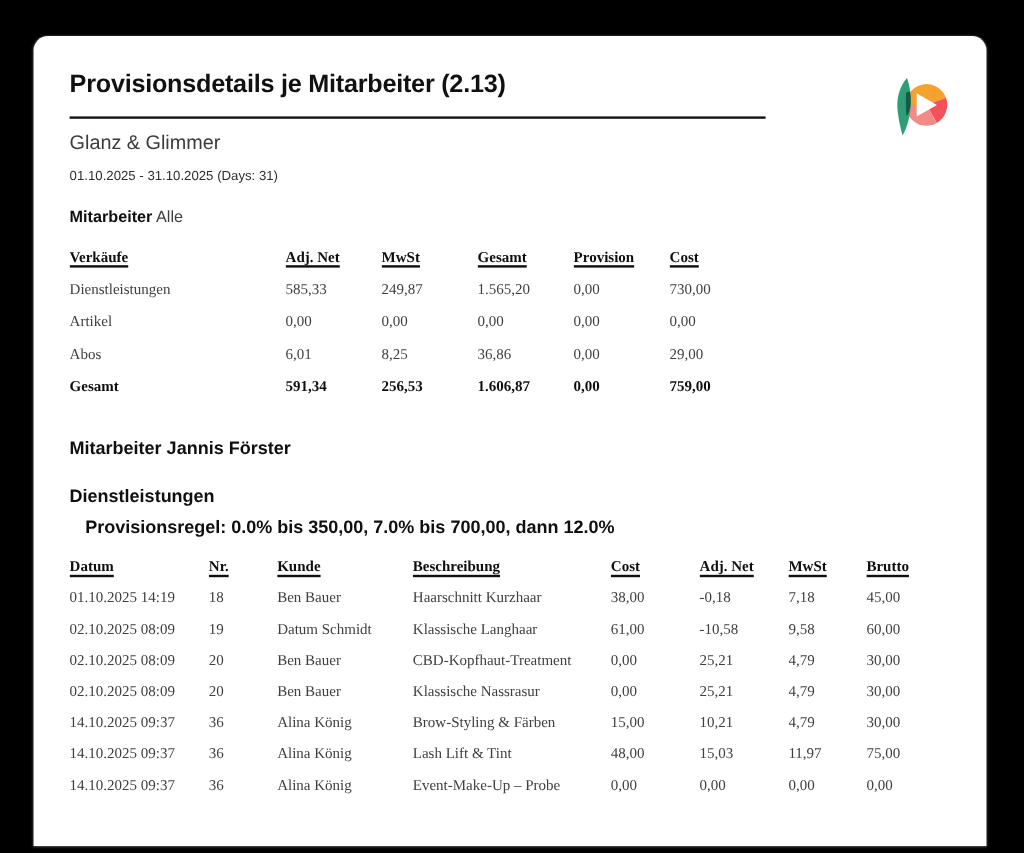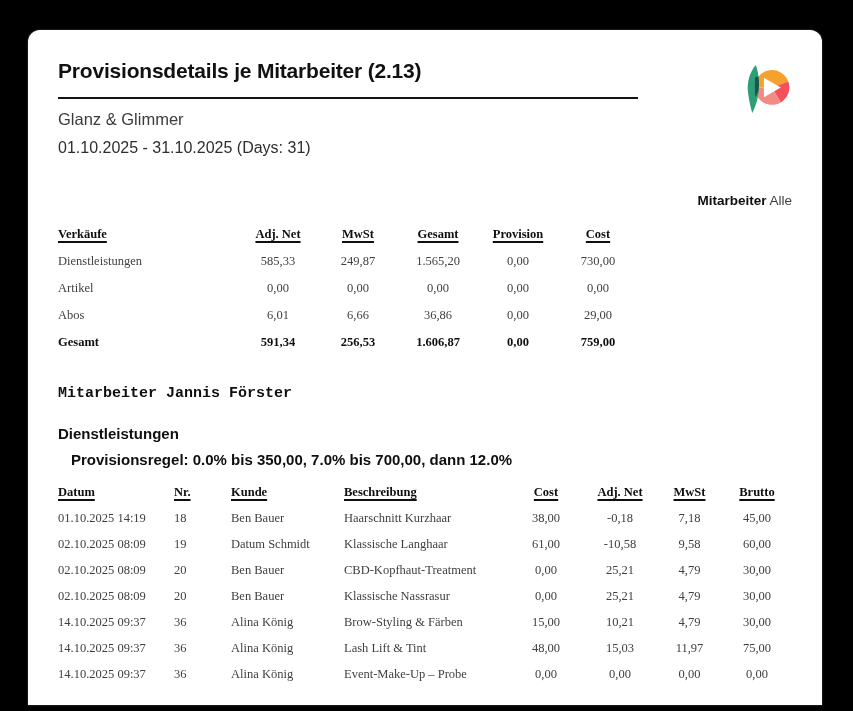--- a/index.html
+++ b/index.html
@@ -47,30 +47,29 @@
     margin-top: 13px;
   }
   .business-name {
     margin-top: 10px;
     font-size: 16.5px;
     line-height: 20px;
     color: #3b3b3b;
   }
   .date-range {
     margin-top: 12px;
-    font-size: 16px;
+    font-size: 11px;
     line-height: 13px;
     color: #2e2e2e;
   }
   .staff-line {
-    margin-top: 39px;
+    margin-top: 19px;
     font-size: 13.5px;
     line-height: 16px;
     color: #3e3e3e;
-    text-align: right;
   }
   .staff-line .lbl { font-weight: bold; color: #0f0f0f; }
   .cost-notice {
     margin-top: 14px;
     font-size: 11px;
     line-height: 13px;
     font-weight: bold;
     color: #0f0f0f;
   }
   table {
@@ -87,30 +86,29 @@
   }
   th {
     font-weight: bold;
     color: #0f0f0f;
     text-decoration: underline;
     text-underline-offset: 3px;
     text-decoration-thickness: 1.5px;
   }
   td { color: #3f3f3f; }
   .l { text-align: left; }
-  .r { text-align: center; }
+  .r { text-align: left; }
   tr.total-row td { font-weight: bold; color: #0f0f0f; }
   .summary-table { width: 580px; margin-top: 12px; }
   .employee-heading {
     margin: 28px 0 0 0;
     font-size: 15px;
     line-height: 19px;
     font-weight: bold;
     color: #0f0f0f;
-    font-family: Liberation Mono, monospace;
   }
   .category-heading {
     margin: 21px 0 0 0;
     font-size: 15px;
     line-height: 19px;
     font-weight: bold;
     color: #0f0f0f;
   }
   .commission-rule {
     margin: 7px 0 0 13px;
@@ -181,21 +179,21 @@
         <td class="l">Artikel</td>
         <td class="r">0,00</td>
         <td class="r">0,00</td>
         <td class="r">0,00</td>
         <td class="r">0,00</td>
         <td class="r">0,00</td>
       </tr>
       <tr>
         <td class="l">Abos</td>
         <td class="r">6,01</td>
-        <td class="r">6,66</td>
+        <td class="r">8,25</td>
         <td class="r">36,86</td>
         <td class="r">0,00</td>
         <td class="r">29,00</td>
       </tr>
       <tr class="total-row">
         <td class="l">Gesamt</td>
         <td class="r">591,34</td>
         <td class="r">256,53</td>
         <td class="r">1.606,87</td>
         <td class="r">0,00</td>

